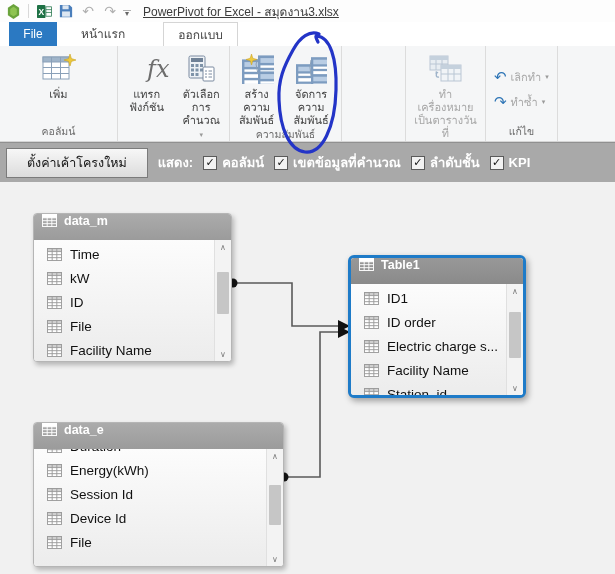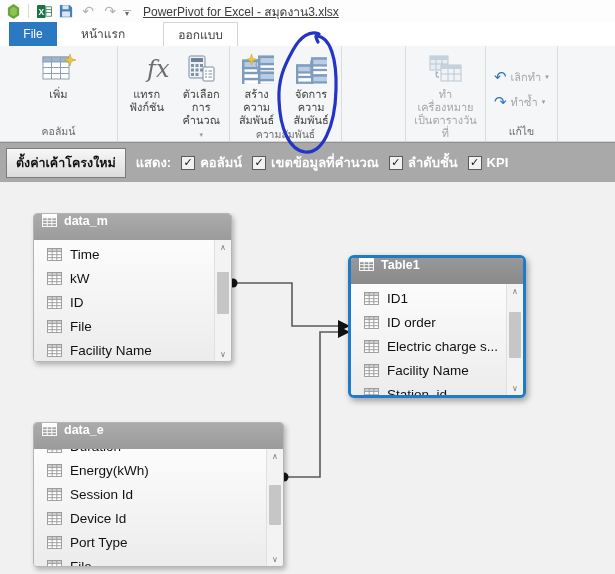--- a/index.html
+++ b/index.html
@@ -30,21 +30,21 @@
   .bigbtn .bicon { height:34px; display:flex; align-items:center; justify-content:center; margin-bottom:2px; }
   .smallcol { display:flex; flex-direction:column; gap:4px; padding-top:4px; }
   .smallbtn { display:flex; align-items:center; gap:4px; font-size:11px; color:#444; white-space:nowrap; }
   .drop-mini { font-size:7px; color:#9a9a9a; }
   .disabled-btn { color:#a7a7a7; }
   .fx-glyph { font-family:"DejaVu Serif","Liberation Serif",serif; font-style:italic; font-size:24px; color:#6d6d6d;margin-left:23px; }
   .undo-blue { color:#2e75b6; font-size:15px; line-height:1; }
 
   
   .graybar { position:absolute; left:0; top:142px; width:615px; height:40px; background:#a9a9a9; border-top:1px solid #909090; display:flex; align-items:center; gap:10px; padding:0 6px; }
-  .reset-btn { background:linear-gradient(#f7f7f7,#dcdcdc); border:1px solid #7b7b7b; font-size:12.5px; color:#111; padding:4px 9px; white-space:nowrap;font-weight:bold; }
+  .reset-btn { background:linear-gradient(#f7f7f7,#dcdcdc); border:1px solid #7b7b7b; font-size:12.5px; color:#111; padding:4px 20px; white-space:nowrap; }
   .show-label { color:#fff; font-weight:bold; font-size:13px; }
   .chk { display:flex; align-items:center; gap:5px; }
   .chk-box { width:14px; height:14px; background:#f2f2f2; border:1px solid #5a5a5a; display:flex; align-items:center; justify-content:center; font-size:11px; font-weight:bold; color:#111; line-height:1; }
   .chk-label { color:#fff; font-weight:bold; font-size:13px; white-space:nowrap; }
 
   
   .canvas { position:absolute; left:0; top:182px; width:615px; height:392px; background:#f1f1f1; }
   .rel-svg { position:absolute; left:0; top:0; width:615px; height:392px; z-index:1; pointer-events:none; }
 
   .tcard { position:absolute; z-index:2; background:#fff; border:1px solid #b5b5b5; border-radius:4px; box-shadow:2px 3px 5px rgba(0,0,0,.25); overflow:hidden; display:flex; flex-direction:column; }
@@ -463,26 +463,20 @@
           <div class="trow">
               <svg width="15" height="13">
                 <use href="#i-grid"></use>
               </svg>
               <span>Device Id</span>
             </div>
           <div class="trow">
               <svg width="15" height="13">
                 <use href="#i-grid"></use>
               </svg>
-              <span>Port Type</span>
-            </div>
-          <div class="trow">
-              <svg width="15" height="13">
-                <use href="#i-grid"></use>
-              </svg>
               <span>File</span>
             </div>
         </div>
         <div class="vscroll">
           <div class="sarrow">∧</div>
           <div class="strack">
               <div class="sthumb" style="top:22px;height:40px"></div>
             </div>
           <div class="sarrow">∨</div>
         </div>

